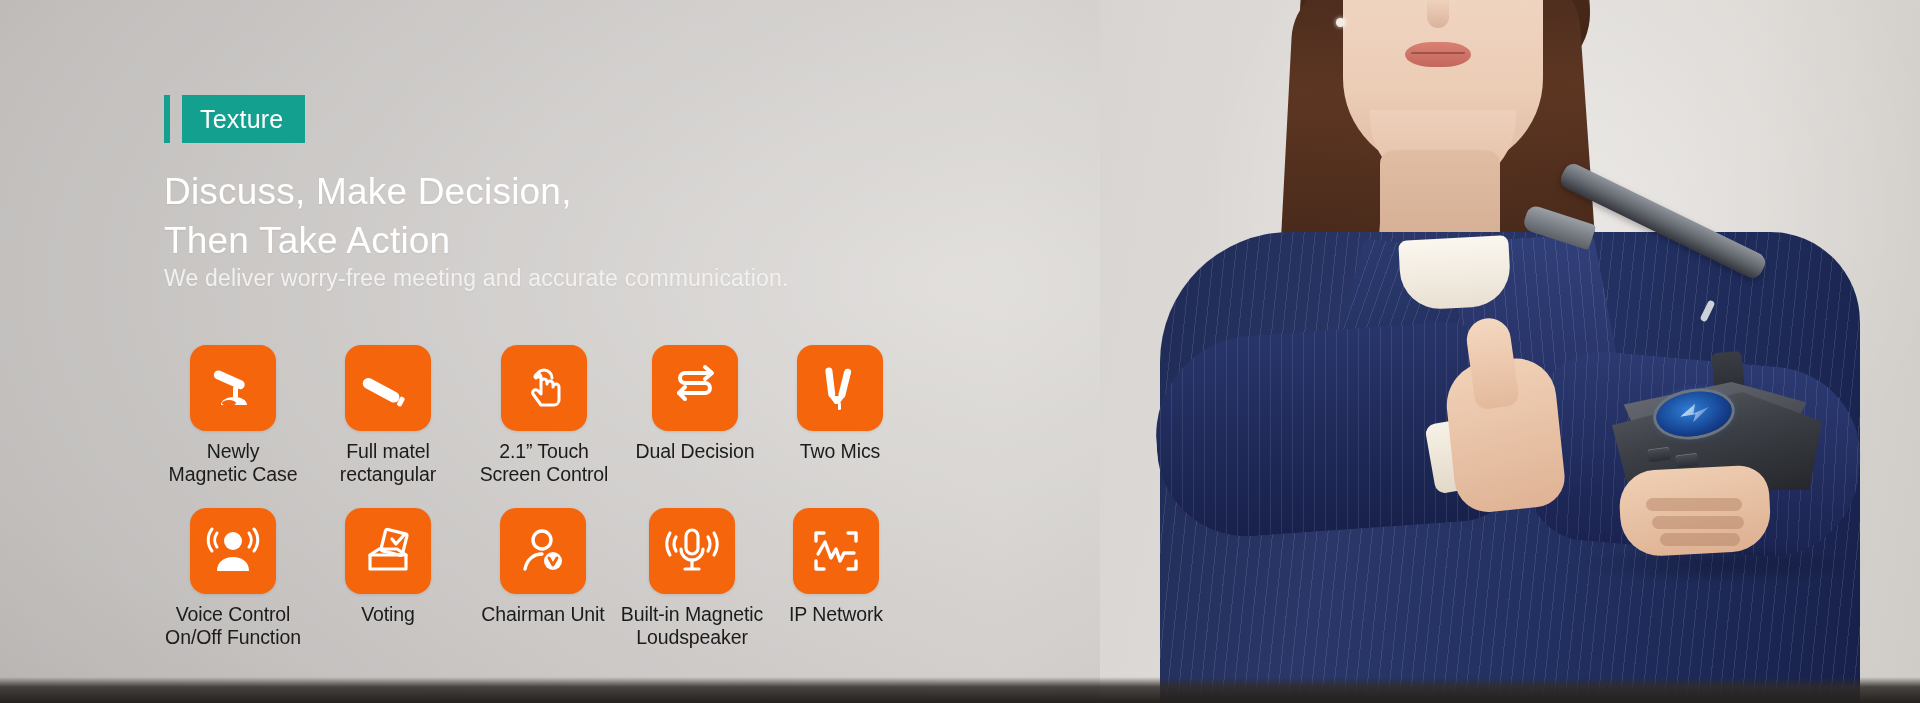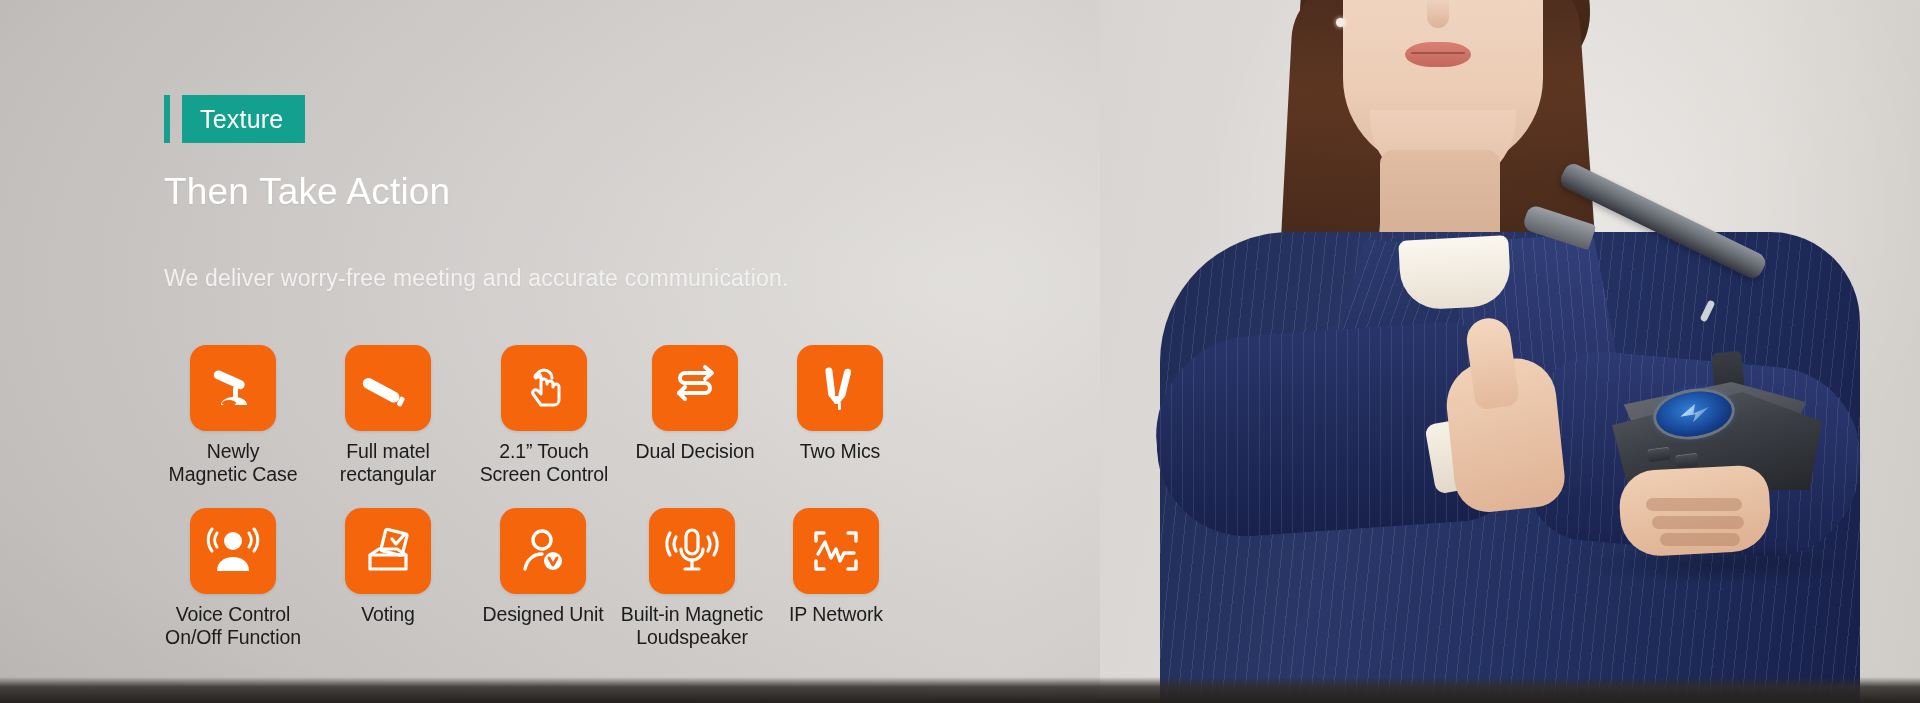--- a/index.html
+++ b/index.html
@@ -399,20 +399,21 @@
   </div>
 
   <div class="content">
 
     <div class="badge-row">
       <div class="badge-bar"></div>
       <div class="badge">Texture</div>
     </div>
 
     <div class="headline">
+      <span>Discuss, Make Decision,</span>
       <span>Then Take Action</span>
     </div>
 
     <div class="subtitle">We deliver worry-free meeting and accurate communication.</div>
 
     <div class="features">
 
       <div class="feature-row row1">
 
         <div class="feature f-w1">
@@ -514,21 +515,21 @@
 
         <div class="feature f-w3b">
           <div class="icon-box">
             <svg width="56" height="56" viewBox="0 0 56 56" fill="none" stroke="#fff" stroke-width="3.4" stroke-linecap="round" stroke-linejoin="round">
               <circle cx="27" cy="17" r="9"></circle>
               <path d="M10 46c2-10 9-15 17-15"></path>
               <circle cx="38" cy="38" r="9" fill="#fff" stroke="none"></circle>
               <path d="M34 35l4 7 4-7" stroke="#f4650c" stroke-width="3"></path>
             </svg>
           </div>
-          <div class="feature-label">Designed Unit</div>
+          <div class="feature-label">Chairman Unit</div>
         </div>
 
         <div class="feature f-w4b">
           <div class="icon-box">
             <svg width="56" height="56" viewBox="0 0 56 56" fill="none" stroke="#fff" stroke-width="3.2" stroke-linecap="round" stroke-linejoin="round">
               <rect x="22" y="7" width="12" height="24" rx="6"></rect>
               <path d="M17 26a11 11 0 0 0 22 0"></path>
               <path d="M28 37v8"></path>
               <path d="M21 46h14"></path>
               <path d="M12 14a14 14 0 0 0 0 14"></path>

